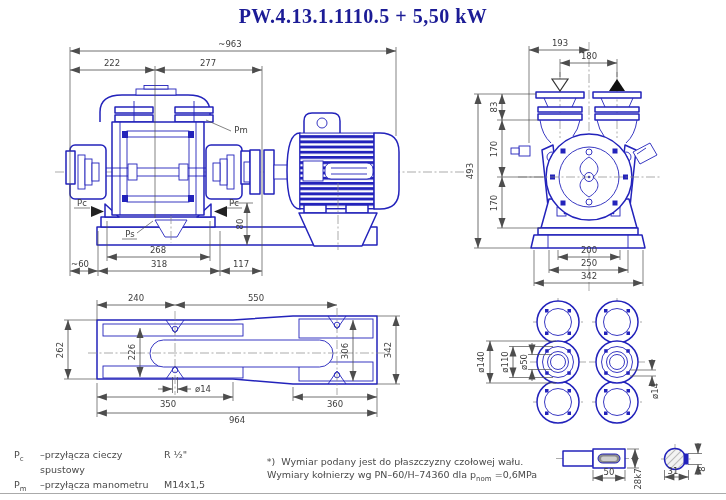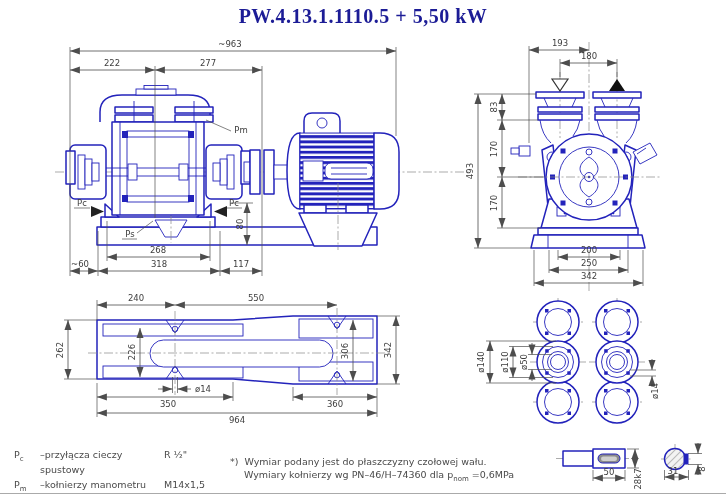--- a/index.html
+++ b/index.html
@@ -20,21 +20,21 @@
   .cl {stroke:#888;stroke-width:.7;fill:none;stroke-dasharray:9 2.5 2 2.5;}
   text{text-anchor:middle;}
   .dt {font:8.5px "DejaVu Sans",sans-serif;fill:#3d3d3d;}
   
   .legend{position:absolute;left:14px;top:447px;width:215px;font-size:9.5px;color:#4a4a4a;}
   .legend .row{display:flex;line-height:15px;}
   .legend .sym{width:26px;}
   .legend .desc{width:124px;}
   .legend .val{flex:1;}
   sub{font-size:7px;}
-  .notes{position:absolute;left:230px;top:455px;width:330px;font-size:9.5px;color:#4a4a4a;line-height:13px;}
+  .notes{position:absolute;left:230px;top:455px;width:330px;font-size:9.5px;color:#4a4a4a;line-height:13px;text-align:center;}
   .notes .l2{padding-left:14px;}
   .sheetline{position:absolute;left:0;top:493px;width:726px;height:1px;background:#aaa;}
 </style>
 </head>
 <body>
 
 <div id="sheet">
 
   <div class="title">PW.4.13.1.1110.5  +  5,50 kW</div>
 
@@ -440,34 +440,34 @@
   </svg>
 
   <div class="legend">
     <div class="row">
       <span class="sym"><span>P</span><sub>c</sub></span>
       <span class="desc">–przyłącza cieczy spustowy</span>
       <span class="val">R ½"</span>
     </div>
     <div class="row">
       <span class="sym"><span>P</span><sub>m</sub></span>
-      <span class="desc">–kołnierzy manometru</span>
+      <span class="desc">–przyłącza manometru</span>
       <span class="val">M14x1,5</span>
     </div>
     <div class="row">
       <span class="sym"><span>P</span></span>
       <span class="desc">–otwór spustowy</span>
       <span class="val">M14x1,5</span>
     </div>
   </div>
 
   <div class="notes">
     <div class="l1">
       <span>*)</span>&nbsp;
       <span>Wymiar podany jest do płaszczyzny czołowej wału.</span>
     </div>
     <div class="l2">
-      <span>Wymiary kołnierzy wg PN–46/H–74360 dla p</span><sub>nom</sub>&nbsp;<span>=0,6MPa</span>
+      <span>Wymiary kołnierzy wg PN–60/H–74360 dla p</span><sub>nom</sub>&nbsp;<span>=0,6MPa</span>
     </div>
   </div>
 
   <div class="sheetline"></div>
 </div>
 
 </body></html>

